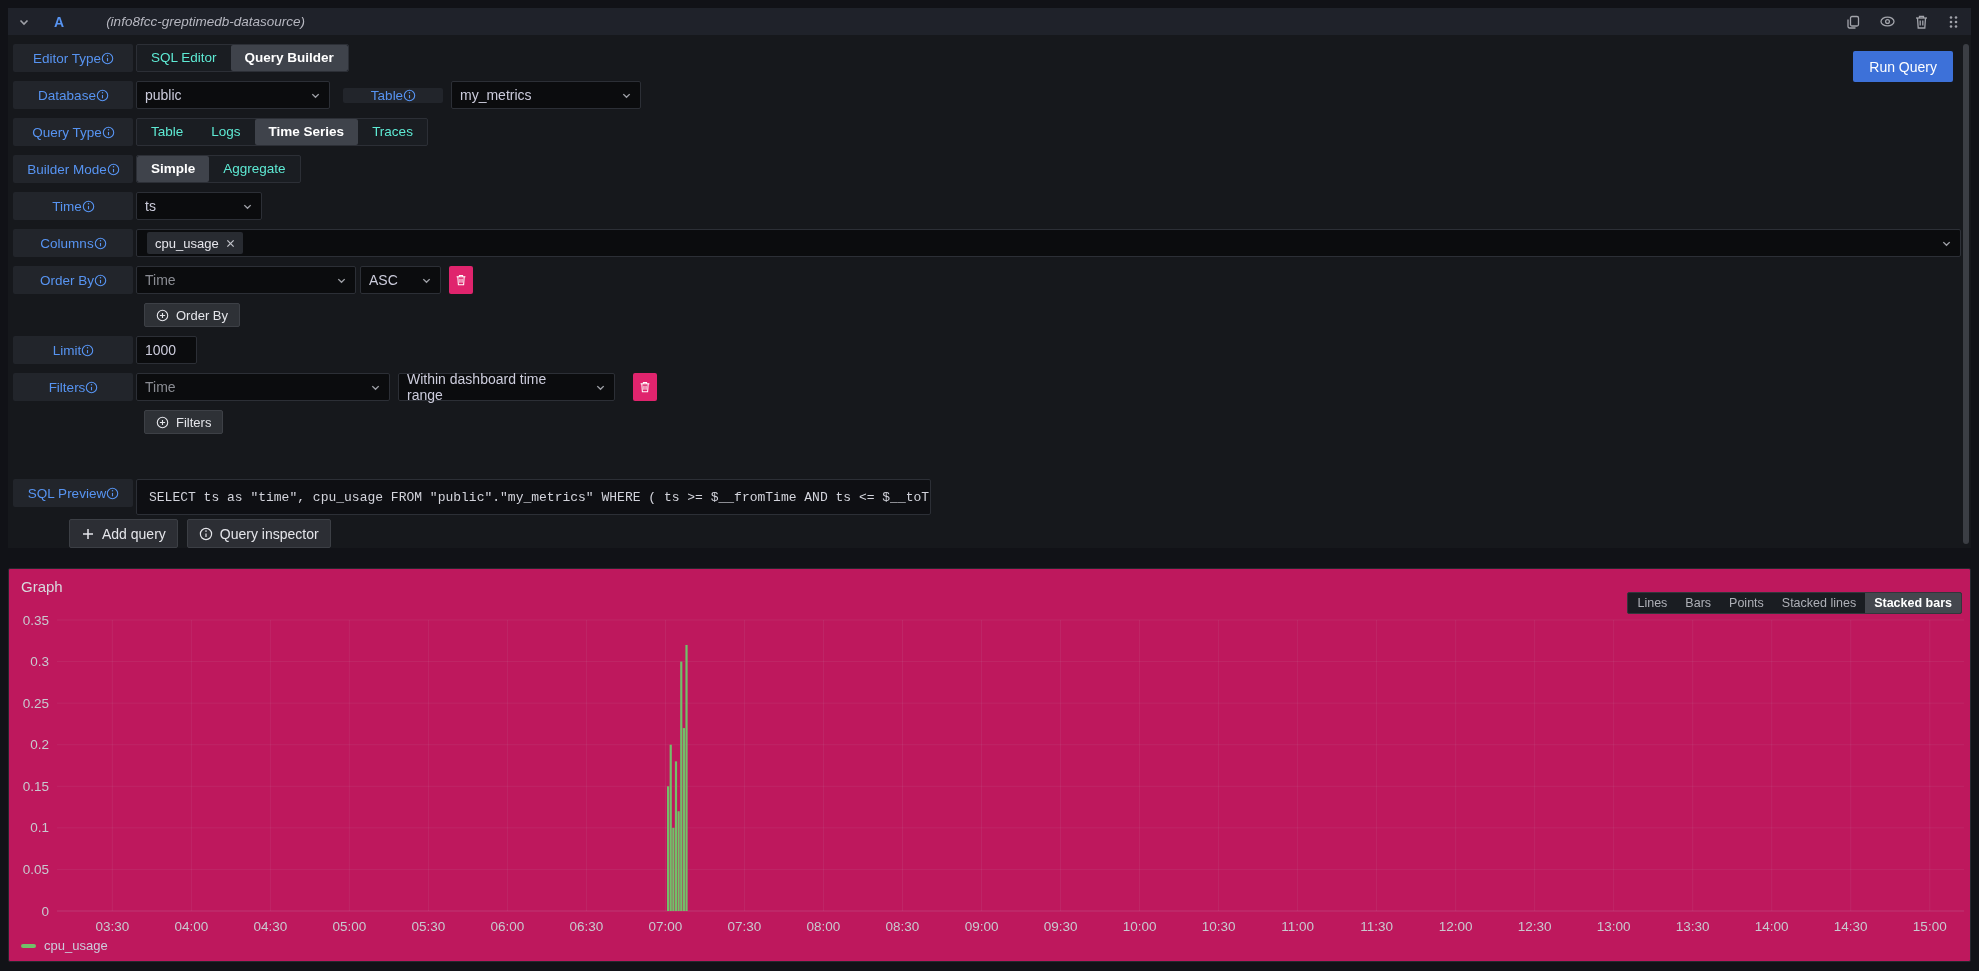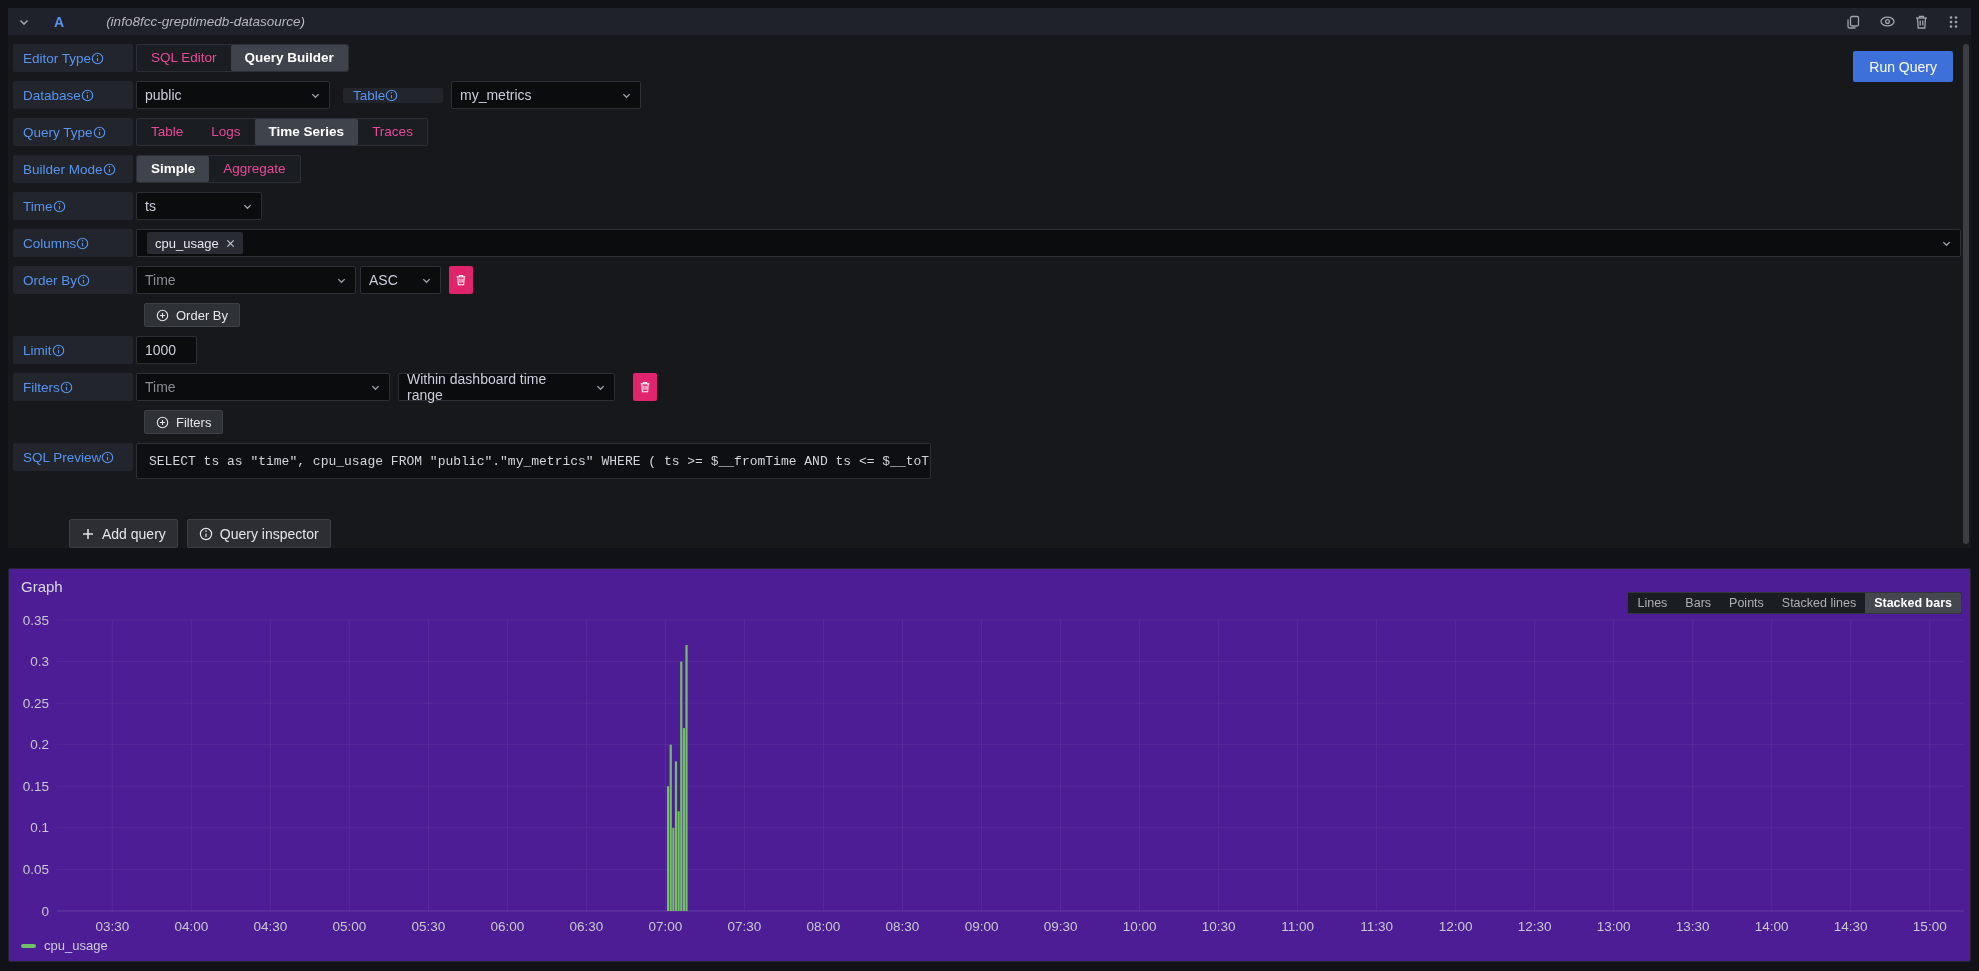--- a/index.html
+++ b/index.html
@@ -22,38 +22,38 @@
   .ref-id { color:#5794f2; font-weight:700; font-size:14px; margin-left:14px; }
   .ds-name { color:#b6b7c0; font-style:italic; font-size:13.5px; margin-left:32px; }
   .q-header .spacer { flex:1; }
   .hdr-icons { display:flex; align-items:center; gap:18px; color:#a2a4ab; }
   .hdr-icons .hicon { display:flex; cursor:pointer; }
   .q-body { padding:9px 10px 0 5px; display:flex; flex-direction:column; gap:9px; position:relative; }
   .row { display:flex; align-items:stretch; height:28px; gap:3px; }
   .row.sub { height:24px; padding-left:131px; }
   .label-box {
     width:120px; min-width:120px; background:#22252b; border-radius:2px;
-    display:flex; align-items:center; justify-content:flex-start;
+    display:flex; align-items:center; justify-content:center;
     padding:0 9px 0 10px; color:#5794f2; font-weight:500; font-size:13.5px;
   }
   .label-box .info { color:#5794f2; display:flex; }
   .ctrl { display:flex; align-items:center; gap:8px; }
   .select, .input {
     background:#0b0c0e; border:1px solid #2c2f36; border-radius:2px;
     display:flex; align-items:center; padding:0 8px; height:28px; color:#ccccdc;
   }
   .select { justify-content:space-between; cursor:pointer; }
   .select .chev { color:#9fa1a8; margin-left:10px; display:flex; }
   .select .ph { color:#8a8c93; }
   .btn-group {
     display:inline-flex; align-items:stretch; background:#1a1d22;
     border:1px solid #2c2f36; border-radius:2px; overflow:hidden; height:28px;
   }
   .btn-group .radio-btn {
-    background:transparent; border:none; color:#ec4899; font-size:13.5px;
+    background:transparent; border:none; color:#5eead4; font-size:13.5px;
     padding:0 14px; cursor:pointer; font-family:inherit; line-height:26px;
   }
   .btn-group .radio-btn.active { background:#3f434b; color:#ffffff; font-weight:700; border-radius:2px; }
   .tag {
     background:#282b31; border-radius:2px; display:flex; align-items:center; gap:7px;
     padding:0 8px; height:22px; font-size:13px; color:#e6e6ec; margin-left:2px;
   }
   .tag .x { color:#c1c2c9; cursor:pointer; display:flex; }
   .wide-field { flex:1; }
   .danger-btn {
@@ -64,36 +64,36 @@
     background:#2e3136; border:1px solid #3d4046; border-radius:2px; color:#e4e5ea;
     font-size:13px; font-weight:500; display:inline-flex; align-items:center; gap:7px;
     padding:0 11px; height:24px; cursor:pointer; font-family:inherit;
   }
   .sql-box {
     width:795px; height:36px; background:#0e0f13; border:1px solid #2c2f36; border-radius:2px;
     display:flex; align-items:center; padding:0 12px; overflow:hidden;
     font-family:"Liberation Mono","DejaVu Sans Mono",monospace; font-size:13px; color:#d3d4dc;
     white-space:nowrap;
   }
-  .row.sql-row { height:36px; }
+  .row.sql-row { height:36px;margin-top:36px; }
   .run-query {
     position:absolute; right:18px; top:43px; height:31px; padding:0 16px;
     background:#3d71d9; color:#fff; border:none; border-radius:2px;
     font-weight:400; font-size:14px; cursor:pointer; font-family:inherit;
   }
   .footer-btns { position:absolute; left:13px; top:511px; display:flex; gap:9px;padding-left:48px; }
   .footer-btns .sec-btn { height:29px; background:#2c2e34; border-color:#3c3f45; font-size:14px; }
   .scrollbar-thumb {
     position:absolute; right:2px; top:36px; width:6px; height:500px;
     background:#3b3e44; border-radius:3px;
   }
   
   .graph-panel {
     position:absolute; left:8px; right:8px; top:568px; height:394px;
-    background:#4c1d95; border:1px solid #25272e; border-radius:2px;
+    background:#be185d; border:1px solid #25272e; border-radius:2px;
   }
   .graph-title { position:absolute; left:12px; top:9px; font-size:15px; font-weight:500; color:#d8d9de; }
   .mode-group {
     position:absolute; right:8px; top:23px; display:inline-flex; height:22px;
     border:1px solid #33353b; border-radius:2px; overflow:hidden; background:#1a1d22;justify-content:flex-end;
   }
   .mode-group .radio-btn {
     background:transparent; border:none; color:#aeb0b7; font-size:12.5px; padding:0 9px;
     cursor:pointer; font-family:inherit; line-height:20px;
   }

